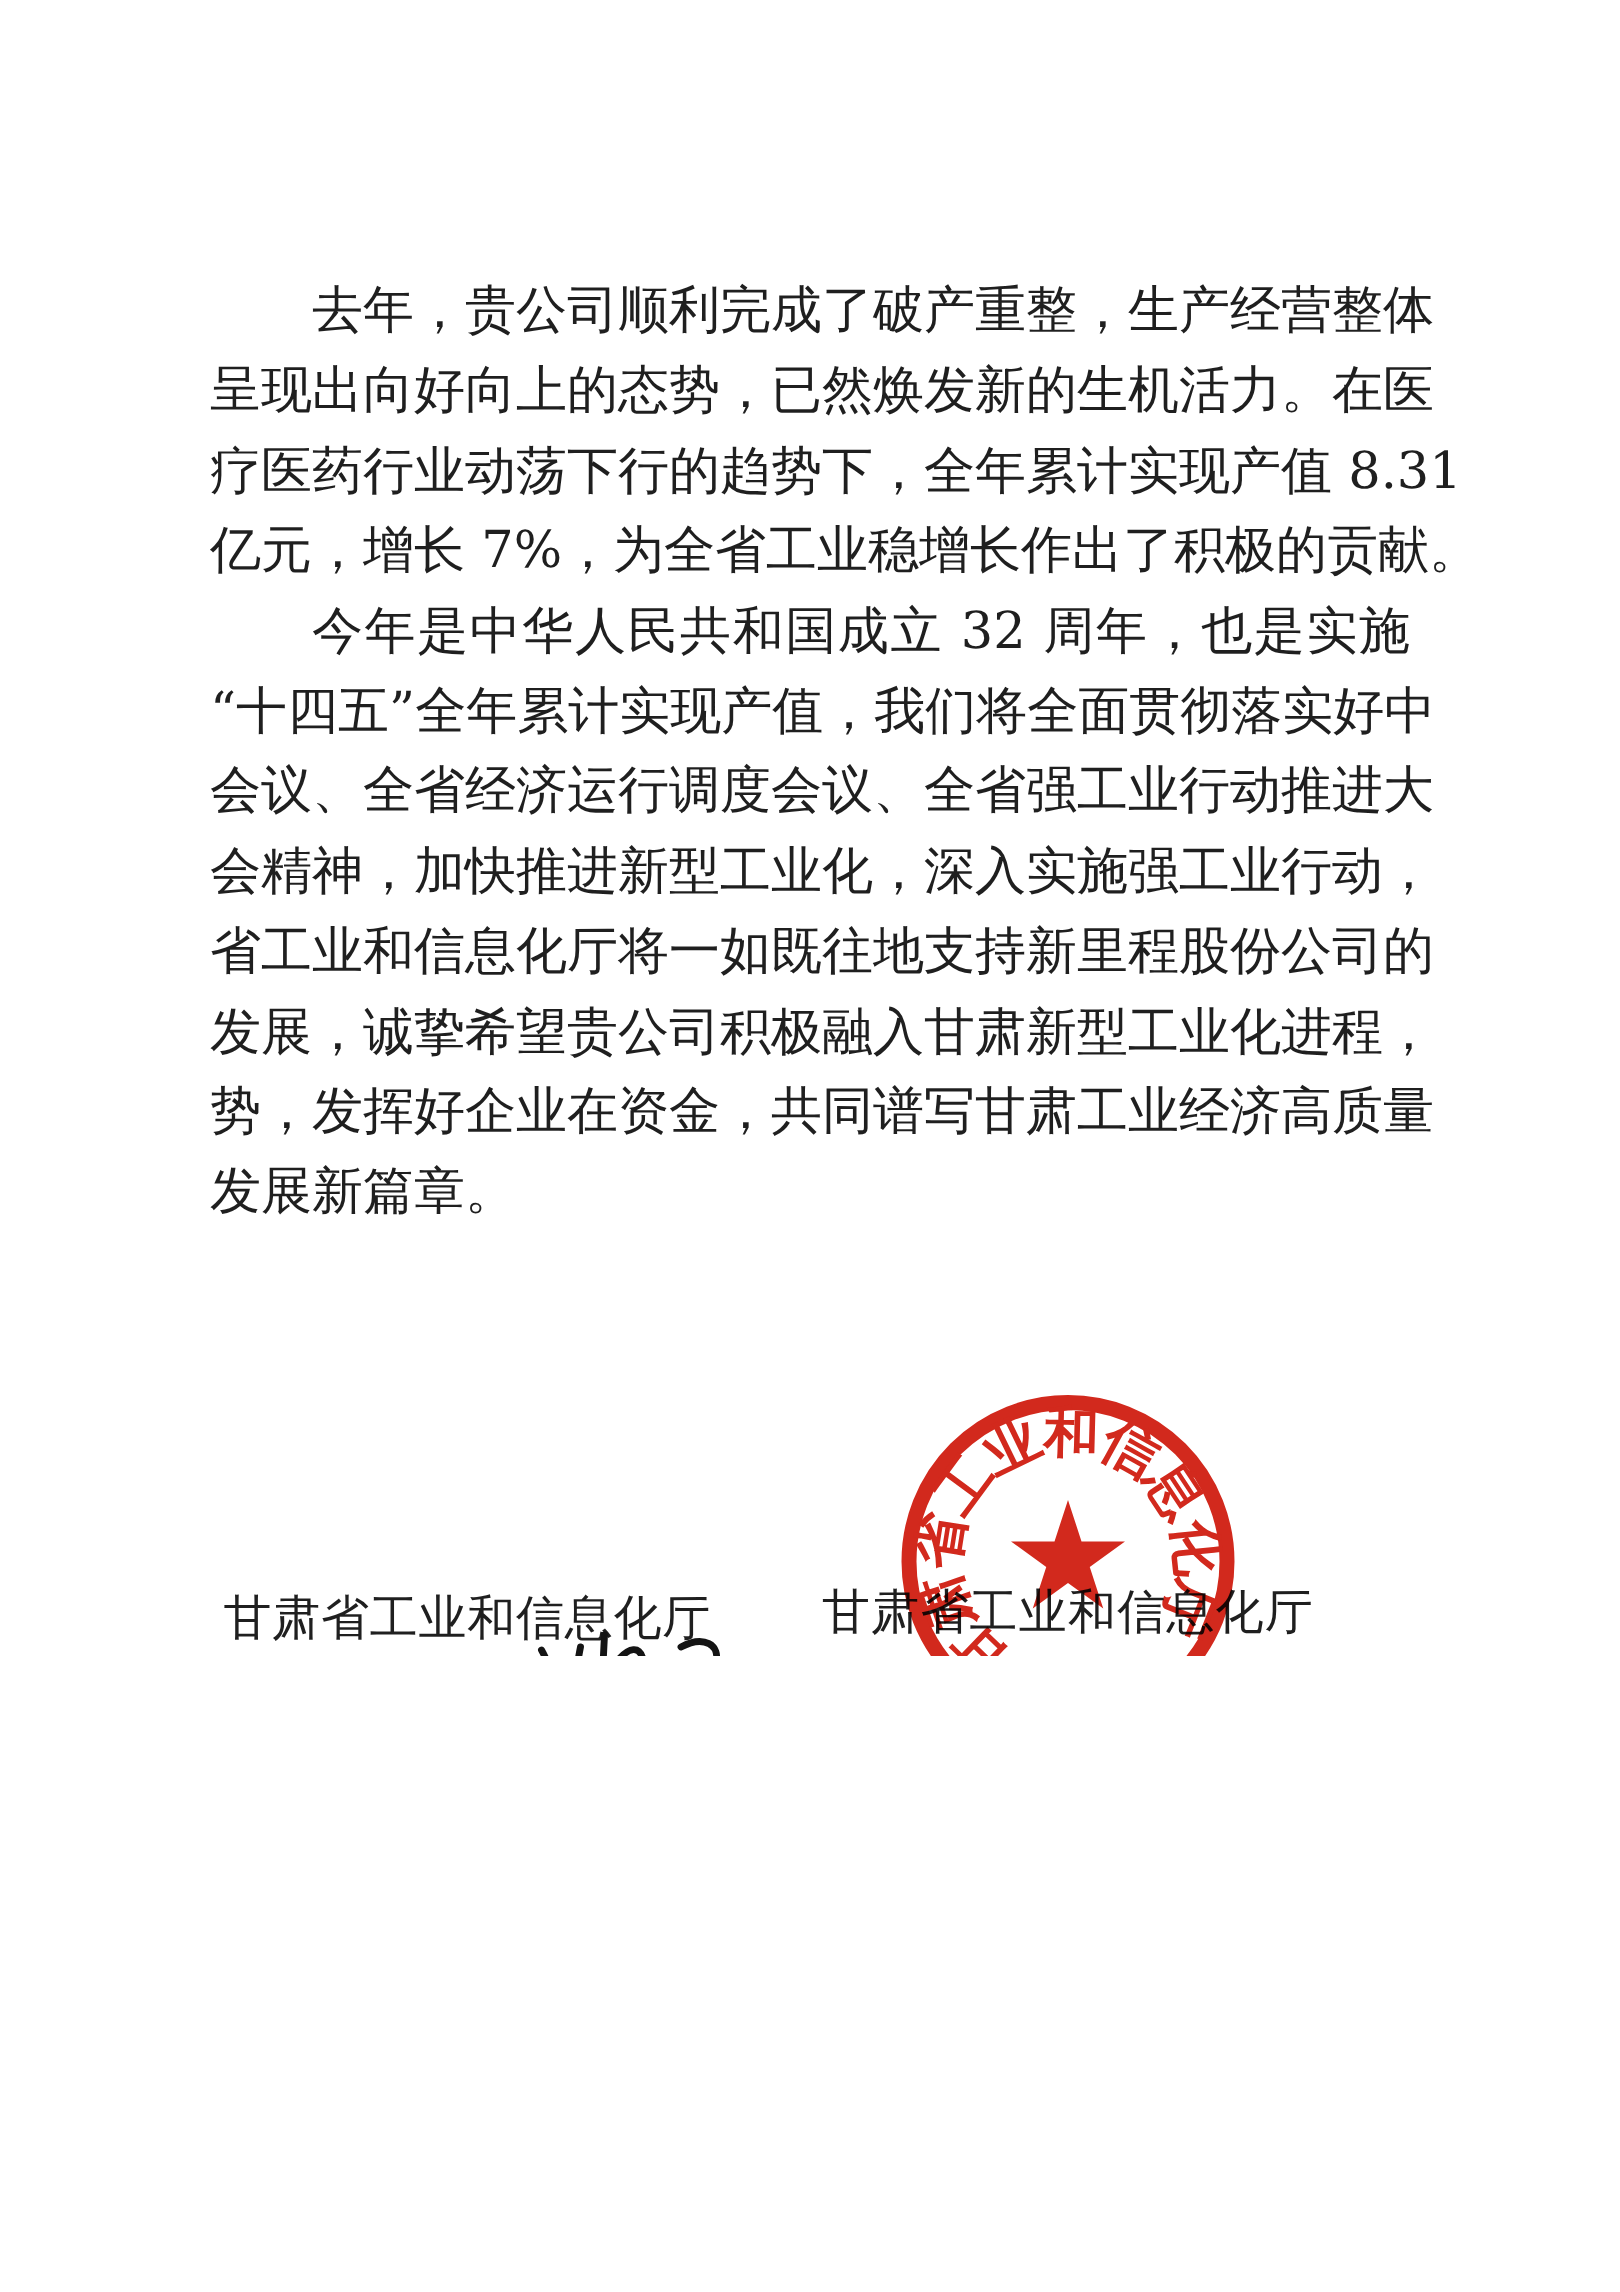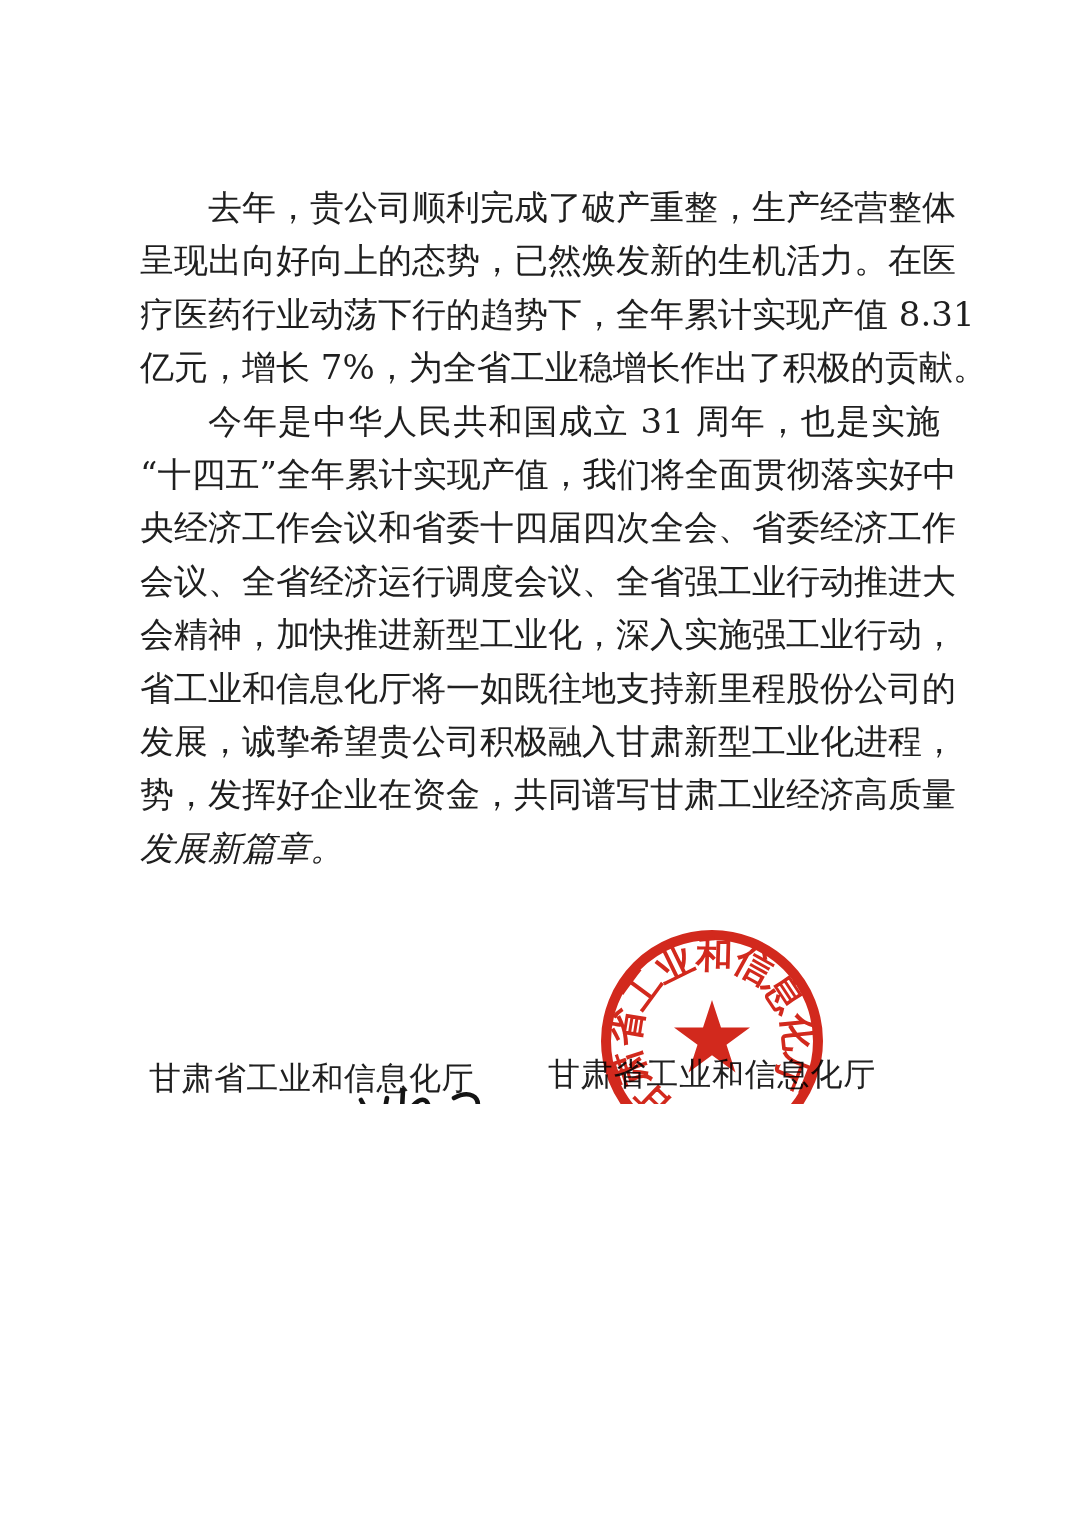--- a/index.html
+++ b/index.html
@@ -29,21 +29,20 @@
   }
   .line{
     text-align:justify;
     text-align-last:justify;
     white-space:nowrap;
     letter-spacing:0;
   }
   .line.no-justify{
     text-align-last:left;
     white-space:normal;
-    font-style:italic;
   }
   .line.indent{
     padding-left:68px;
   }
   
   .sig-left{
     position:absolute;
     left:149px;
     top:1056px;
     font-size:32px;
@@ -108,23 +107,22 @@
 </head>
 <body>
 
 <div class="page">
 
   <div class="body-text" id="body-lines">
       <div class="line indent">去年，贵公司顺利完成了破产重整，生产经营整体</div>
       <div class="line">呈现出向好向上的态势，已然焕发新的生机活力。在医</div>
       <div class="line">疗医药行业动荡下行的趋势下，全年累计实现产值 8.31</div>
       <div class="line">亿元，增长 7%，为全省工业稳增长作出了积极的贡献。</div>
-      <div class="line indent">今年是中华人民共和国成立 31 周年，也是实施</div>
+      <div class="line indent">今年是中华人民共和国成立 32 周年，也是实施</div>
       <div class="line">“十四五”全年累计实现产值，我们将全面贯彻落实好中</div>
-      <div class="line">央经济工作会议和省委十四届四次全会、省委经济工作</div>
       <div class="line">会议、全省经济运行调度会议、全省强工业行动推进大</div>
       <div class="line">会精神，加快推进新型工业化，深入实施强工业行动，</div>
       <div class="line">省工业和信息化厅将一如既往地支持新里程股份公司的</div>
       <div class="line">发展，诚挚希望贵公司积极融入甘肃新型工业化进程，</div>
       <div class="line">势，发挥好企业在资金，共同谱写甘肃工业经济高质量</div>
       <div class="line no-justify">发展新篇章。</div>
     </div>
 
   <div class="sig-left">
     <div class="sig-line">甘肃省工业和信息化厅</div>

